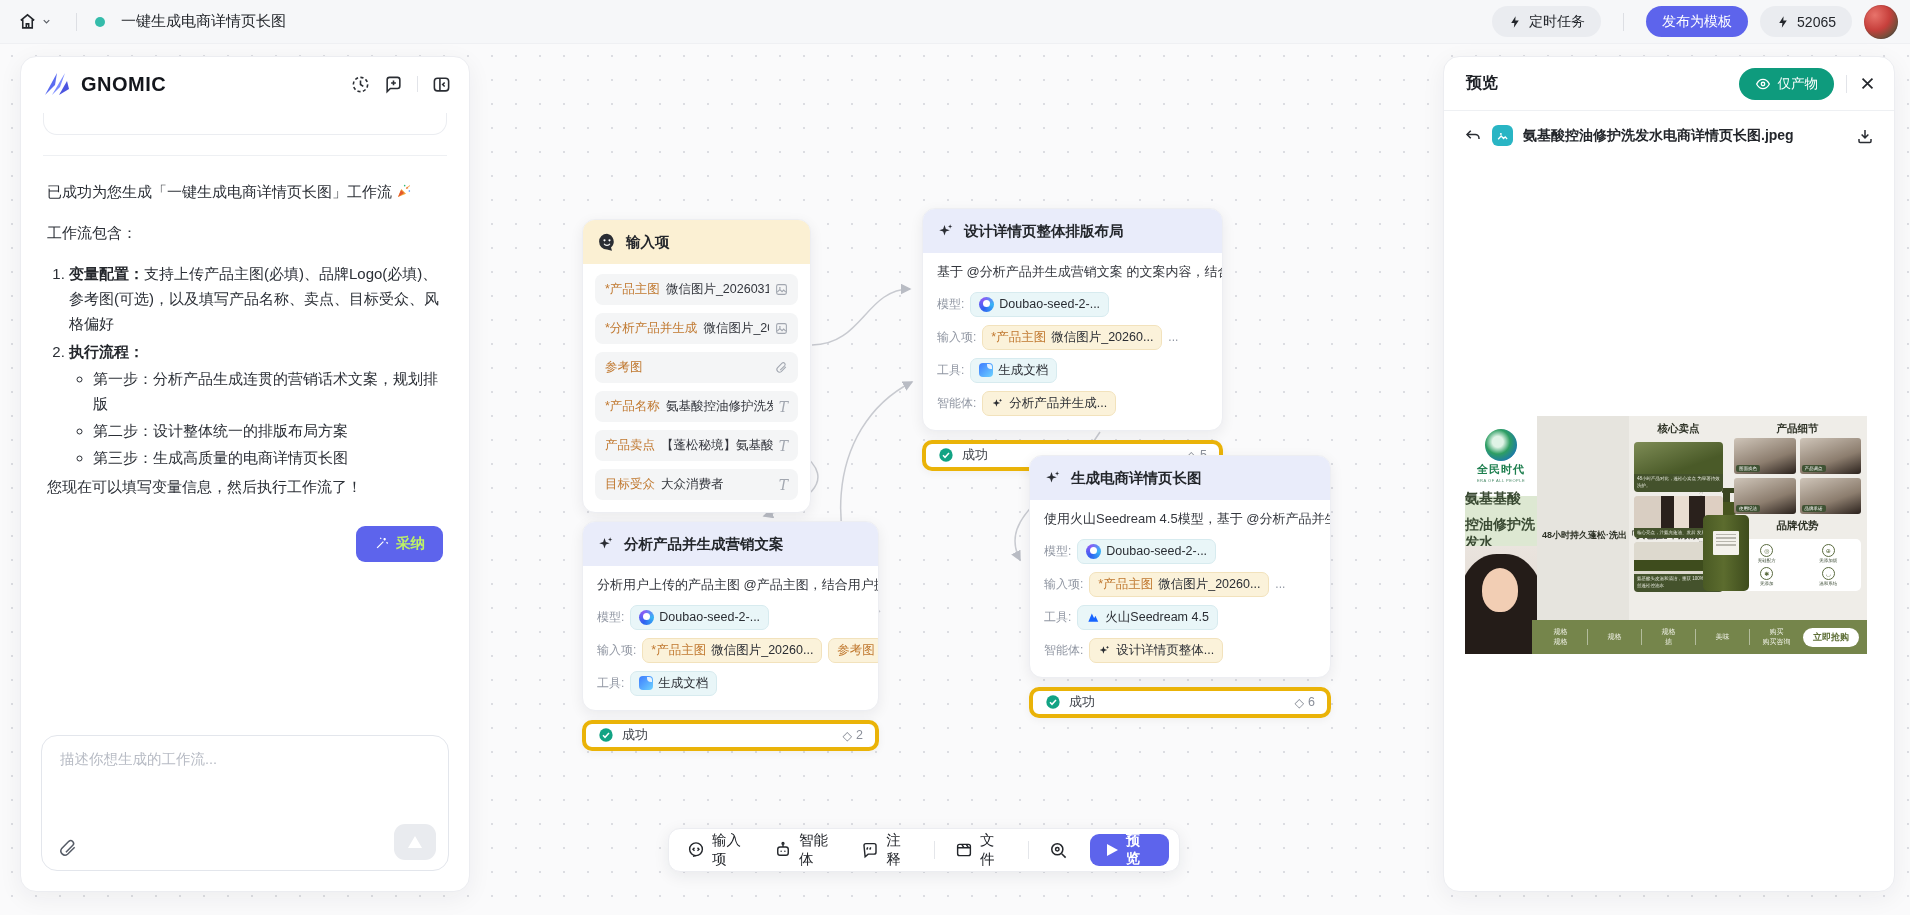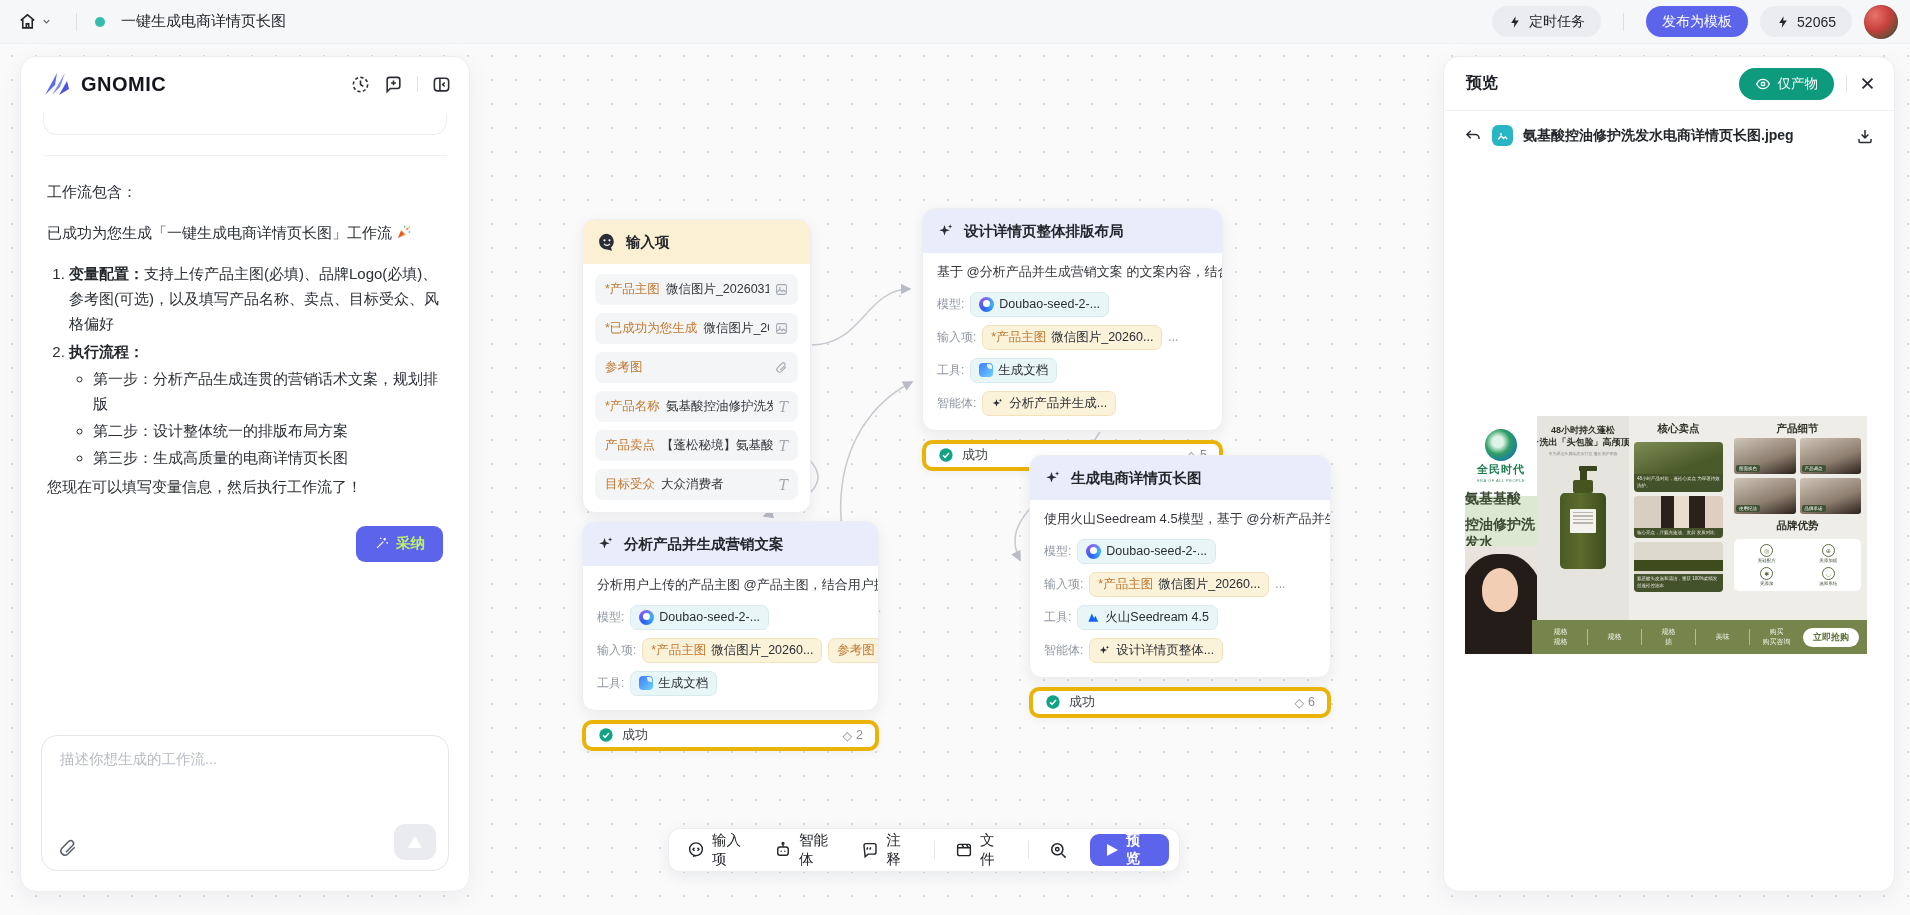--- a/index.html
+++ b/index.html
@@ -100,21 +100,21 @@
   .art{position:absolute;left:21px;top:359px;width:402px;height:238px;display:flex;background:#EFEDE8;overflow:hidden;font-family:"Liberation Sans",sans-serif;}
   .art .colA{width:72px;background:#fff;display:flex;flex-direction:column;flex:none;}
   .logo-blk{height:80px;display:flex;flex-direction:column;align-items:center;justify-content:center;gap:1px;}
   .swirl{width:32px;height:32px;border-radius:50%;background:radial-gradient(circle at 40% 40%,#DFF3E6 20%,#2E9E63 45%,#1D7AA8 75%,#fff 78%);}
   .brand-cn{font-size:11px;font-weight:bold;color:#1E7F4F;letter-spacing:1px;}
   .brand-en{font-size:4px;color:#4A8A68;letter-spacing:.5px;}
   .name-band{height:50px;background:#DDE8D2;display:flex;flex-direction:column;align-items:flex-start;justify-content:center;gap:8px;color:#3A4A33;font-size:14px;font-weight:bold;}
   .portrait{flex:1;position:relative;background:linear-gradient(180deg,#EAE4DE 0%,#E6DFD8 35%,#F1D8C6 100%);overflow:hidden;}
   .hair{position:absolute;left:-8px;right:-8px;top:8px;height:120px;border-radius:45% 45% 40% 40%;background:#241C18;}
   .face{position:absolute;left:17px;top:22px;width:36px;height:44px;border-radius:50% 50% 46% 46%;background:#F2CEB4;}
-  .colB{width:92px;background:#E6E4DE;flex:none;padding:8px 5px;display:flex;flex-direction:column;align-items:center;}
+  .colB{width:92px;background:#E6E4DE;flex:none;padding:8px 5px;display:flex;align-items:center;}
   .colB .h{font-size:9px;font-weight:bold;color:#2E3226;line-height:1.35;text-align:center;white-space:nowrap;}
   .colB .sub{font-size:4px;color:#8B8C82;margin-top:3px;text-align:center;line-height:1.6;}
   .bottle{margin-top:8px;display:flex;flex-direction:column;align-items:center;}
   .nozzle{width:18px;height:5px;background:#3A4520;border-radius:1px;margin-right:-10px;}
   .neck{width:7px;height:9px;background:#3A4520;}
   .cap{width:20px;height:13px;background:#47541F;border-radius:2px;}
   .bbody{width:46px;height:76px;border-radius:5px;background:linear-gradient(90deg,#4A5A24,#5C6C2E 45%,#3E4C1D);position:relative;}
   .blabel{position:absolute;left:10px;top:16px;width:26px;height:24px;background:#F4F2EC;border-radius:1px;display:flex;flex-direction:column;gap:2px;padding:3px 3px;}
   .blabel i{display:block;height:1.5px;background:#B9B7AE;}
   .colC{width:99px;flex:none;padding:6px 5px;display:flex;flex-direction:column;gap:4px;}
@@ -235,29 +235,29 @@
               <path d="M16 9.5 L13.5 12 L16 14.5"></path>
             </svg>
         </span>
       </div>
     </div>
 
     <div class="chat">
       <div class="remnant"></div>
       <div class="chat-hr"></div>
       <div class="msg">
-        <p>工作流包含：</p>
         <p><span>已成功为您生成「一键生成电商详情页长图」工作流</span><span class="party"><svg width="16" height="16" viewBox="0 0 24 24">
                 <polygon points="3,21 8,9 15,16" fill="#F2A33C"></polygon>
                 <polygon points="3,21 7.5,10.5 12,15" fill="#E4572E"></polygon>
                 <circle cx="17" cy="7" r="1.4" fill="#E4572E"></circle>
                 <circle cx="20" cy="12" r="1.2" fill="#3D8BFD"></circle>
                 <circle cx="13" cy="4" r="1.2" fill="#2EB872"></circle>
                 <path d="M15 9 C17 7 18 5 21 4" stroke="#F2A33C" stroke-width="1.4" fill="none"></path>
               </svg></span></p>
+        <p>工作流包含：</p>
         <ol class="num">
           <li><b>变量配置：</b><span>支持上传产品主图(必填)、品牌Logo(必填)、参考图(可选)，以及填写产品名称、卖点、目标受众、风格偏好</span></li>
           <li><b>执行流程：</b>
             <ul class="sub">
               <li>第一步：分析产品生成连贯的营销话术文案，规划排版</li>
               <li>第二步：设计整体统一的排版布局方案</li>
               <li>第三步：生成高质量的电商详情页长图</li>
             </ul>
           </li>
         </ol>
@@ -311,21 +311,21 @@
           <span class="val">微信图片_20260319...</span>
           <span class="row-icon">
               <svg width="13" height="13" viewBox="0 0 24 24" fill="none" stroke="#A2A7B0" stroke-width="2">
                 <rect x="3" y="3" width="18" height="18" rx="3"></rect>
                 <circle cx="9" cy="9" r="1.6" fill="#A2A7B0" stroke="none"></circle>
                 <path d="M4 17 l5-5 4 4 3-3 4 4"></path>
               </svg>
             </span>
         </div>
         <div class="in-row">
-          <span class="orange">*已成功为您生成</span>
+          <span class="orange">*分析产品并生成</span>
           <span class="val">微信图片_20260319...</span>
           <span class="row-icon">
               <svg width="13" height="13" viewBox="0 0 24 24" fill="none" stroke="#A2A7B0" stroke-width="2">
                 <rect x="3" y="3" width="18" height="18" rx="3"></rect>
                 <circle cx="9" cy="9" r="1.6" fill="#A2A7B0" stroke="none"></circle>
                 <path d="M4 17 l5-5 4 4 3-3 4 4"></path>
               </svg>
             </span>
         </div>
         <div class="in-row">

